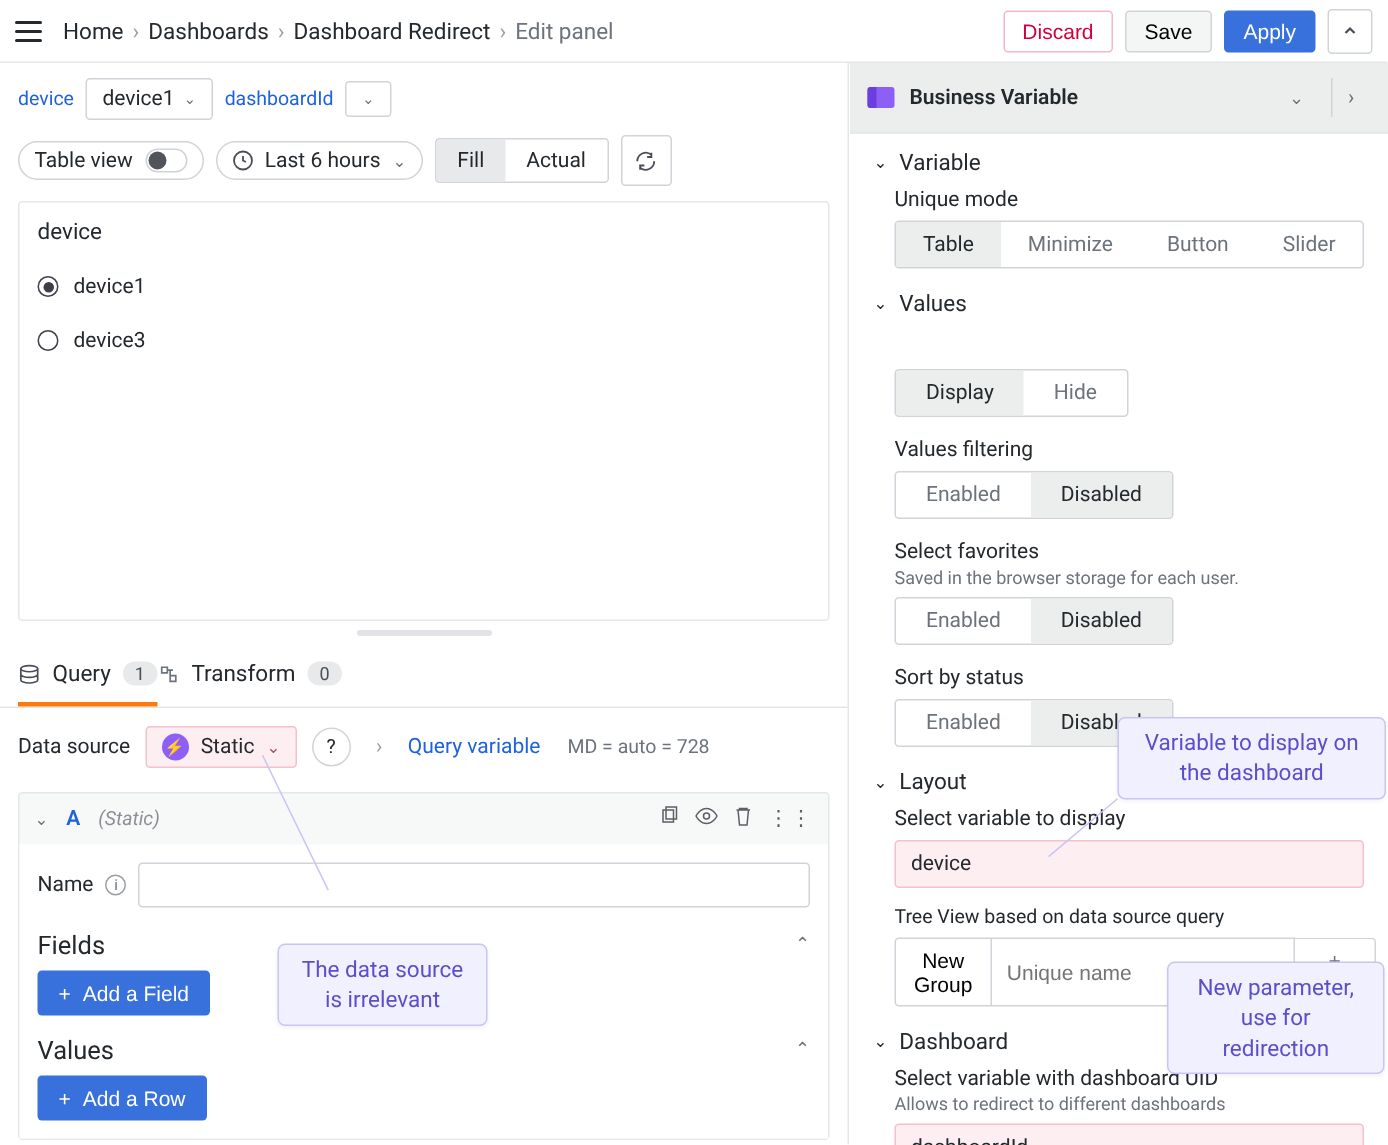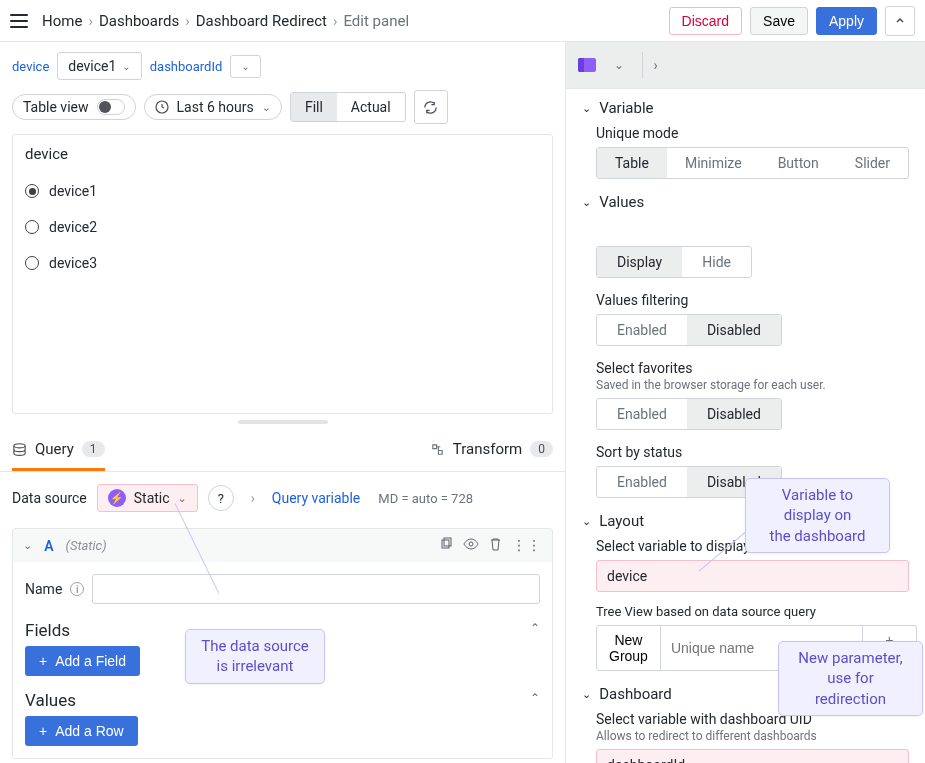--- a/index.html
+++ b/index.html
@@ -45,21 +45,21 @@
   .panel-title { padding: 10px 12px; font-size:15px; }
   .radio-row { display:flex; align-items:center; gap:10px; padding: 10px 12px; }
   .radio { width:14px; height:14px; border:1.5px solid #3d3f46; border-radius:50%; display:inline-flex; align-items:center; justify-content:center; }
   .radio.checked::after { content:""; width:7px; height:7px; background:#3d3f46; border-radius:50%; }
 
   
   .drag-handle { height:6px; display:flex; justify-content:center; margin: 6px 0 0; }
   .drag-handle div { width:90px; height:4px; background:#e1e3e6; border-radius:2px; }
 
   
-  .tabs { display:flex; gap:24px; border-bottom:1px solid #e4e7e7; padding: 0 12px; margin-top:4px;justify-content:space-between; }
+  .tabs { display:flex; border-bottom:1px solid #e4e7e7; padding: 0 12px; margin-top:4px; }
   .tab { display:flex; align-items:center; gap:8px; padding: 12px 0 10px; cursor:pointer; border-bottom:3px solid transparent; font-size:15px; }
   .tab.active { border-bottom-color:#ff780a; color:#24292e; }
   .tab .badge { background:#e7e9eb; border-radius:10px; font-size:12px; padding:1px 8px; color:#4a4d55; }
 
   
   .ds-row { display:flex; align-items:center; gap:10px; padding: 12px; font-size:14px; }
   .ds-label { color:#24292e; }
   .ds-picker { display:flex; align-items:center; gap:8px; border:1px solid #f3c0cc; background:#fceef1; border-radius:3px; padding:4px 10px; cursor:pointer; }
   .ds-picker .bolt { width:18px; height:18px; border-radius:50%; background:#8e5ff7; display:inline-flex; align-items:center; justify-content:center; color:#fff; font-size:11px; }
   .help-icon { width:26px; height:26px; border:1px solid #d0d4d9; border-radius:50%; display:flex; align-items:center; justify-content:center; cursor:pointer; font-size:13px; }
@@ -185,24 +185,20 @@
             <path d="M2 8a6 6 0 0 1 10-4.5M14 8a6 6 0 0 1-10 4.5M12 2v3h-3M4 14v-3h3" stroke="#4a4d55" fill="none" stroke-width="1.3"></path>
           </svg>
       </div>
     </div>
 
     <div class="panel" style="flex:0 0 280px; display:flex; flex-direction:column;">
       <div class="panel-title">device</div>
       <div class="radio-row">
         <span class="radio checked"></span>
         <span>device1</span>
-      </div>
-      <div class="radio-row">
-        <span class="radio"></span>
-        <span>device2</span>
       </div>
       <div class="radio-row">
         <span class="radio"></span>
         <span>device3</span>
       </div>
     </div>
 
     <div class="drag-handle">
         <div></div>
       </div>
@@ -285,20 +281,21 @@
     </div>
 
     <div class="callout" style="left: 185px; top: 587px; width: 140px; white-space: pre-line;">The data source
 is irrelevant</div>
     <div class="callout-line" style="left:175px; top:461px; width:100px; transform:rotate(64deg);"></div>
   </div>
 
   <div class="right">
     <div class="right-head">
       <span class="panel-icon"></span>
+      <span class="title">Business Variable</span>
       <span class="caret-b" style="font-size:12px;color:#6c737c;">⌄</span>
       <span class="expand-b" style="font-size:14px;color:#6c737c;">›</span>
     </div>
 
     <div class="opt-section">
       <div class="opt-head">
         <span class="chev">⌄</span>
         <span>Variable</span>
       </div>
       <div style="padding-left:14px;">
@@ -370,18 +367,18 @@
         <div class="sub-desc">Allows to redirect to different dashboards</div>
         <div class="select-box highlight">
           <span>dashboardId</span>
           <span style="font-size:11px;color:#a9535f;">⌄</span>
         </div>
       </div>
     </div>
   </div>
 </div>
 
-<div class="callout" style="left: 745px; top: 478px; width: 145px; white-space: pre-line;">Variable to display on
+<div class="callout" style="left: 745px; top: 478px; width: 179px; white-space: pre-line;">Variable to display on
 the dashboard</div>
 <div class="callout-line" style="left:745px; top:532px; width:60px; transform:rotate(140deg);"></div>
 
 <div class="callout" style="left: 778px; top: 641px; width: 145px; white-space: pre-line;">New parameter,
 use for redirection</div>
 
 </body></html>

